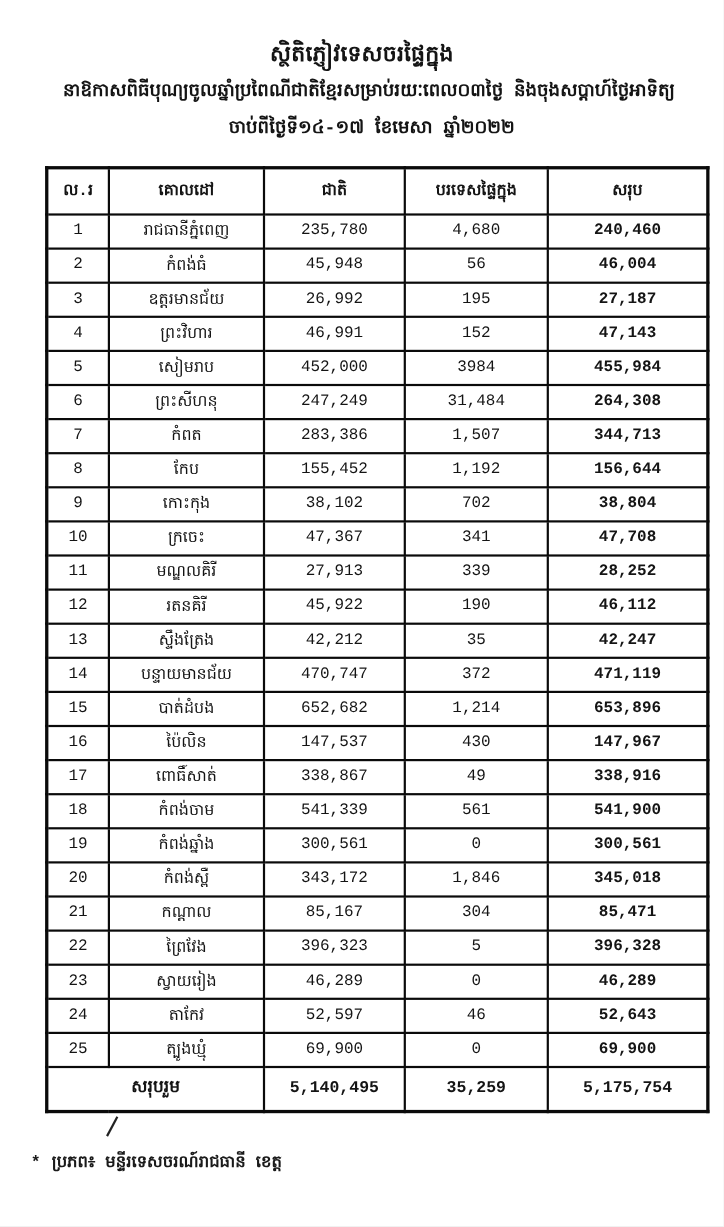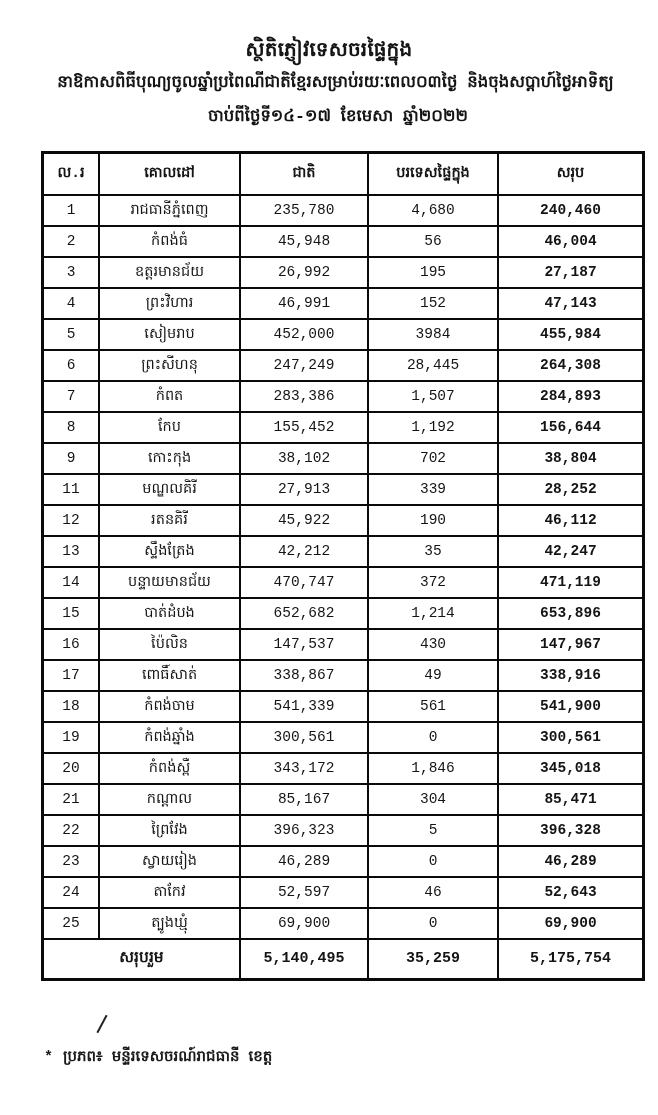--- a/index.html
+++ b/index.html
@@ -70,21 +70,21 @@
   td.total-label {
     font-size: 15.5px;
     font-weight: bold;
   }
   td.total-num {
     font-size: 15px;
     font-weight: bold;
   }
   .footnote {
     position: absolute;
-    left: 44px;
+    left: 28px;
     top: 1046px;
     font-size: 15px;
     font-weight: 600;
     color: #1a1a1a;
   }
   .footnote .star { margin-right: 10px; font-weight: bold; }
   .scan-mark {
     position: absolute;
     left: 101px;
     top: 1014px;
@@ -148,43 +148,50 @@
           <td class="col-no">5</td>
           <td class="col-destination">សៀមរាប</td>
           <td class="col-national">452,000</td>
           <td class="col-foreign">3984</td>
           <td class="col-total">455,984</td>
         </tr>
         <tr>
           <td class="col-no">6</td>
           <td class="col-destination">ព្រះសីហនុ</td>
           <td class="col-national">247,249</td>
-          <td class="col-foreign">28,445</td>
+          <td class="col-foreign">31,484</td>
           <td class="col-total">264,308</td>
         </tr>
         <tr>
           <td class="col-no">7</td>
           <td class="col-destination">កំពត</td>
           <td class="col-national">283,386</td>
           <td class="col-foreign">1,507</td>
-          <td class="col-total">284,893</td>
+          <td class="col-total">344,713</td>
         </tr>
         <tr>
           <td class="col-no">8</td>
           <td class="col-destination">កែប</td>
           <td class="col-national">155,452</td>
           <td class="col-foreign">1,192</td>
           <td class="col-total">156,644</td>
         </tr>
         <tr>
           <td class="col-no">9</td>
           <td class="col-destination">កោះកុង</td>
           <td class="col-national">38,102</td>
           <td class="col-foreign">702</td>
           <td class="col-total">38,804</td>
+        </tr>
+        <tr>
+          <td class="col-no">10</td>
+          <td class="col-destination">ក្រចេះ</td>
+          <td class="col-national">47,367</td>
+          <td class="col-foreign">341</td>
+          <td class="col-total">47,708</td>
         </tr>
         <tr>
           <td class="col-no">11</td>
           <td class="col-destination">មណ្ឌលគិរី</td>
           <td class="col-national">27,913</td>
           <td class="col-foreign">339</td>
           <td class="col-total">28,252</td>
         </tr>
         <tr>
           <td class="col-no">12</td>

